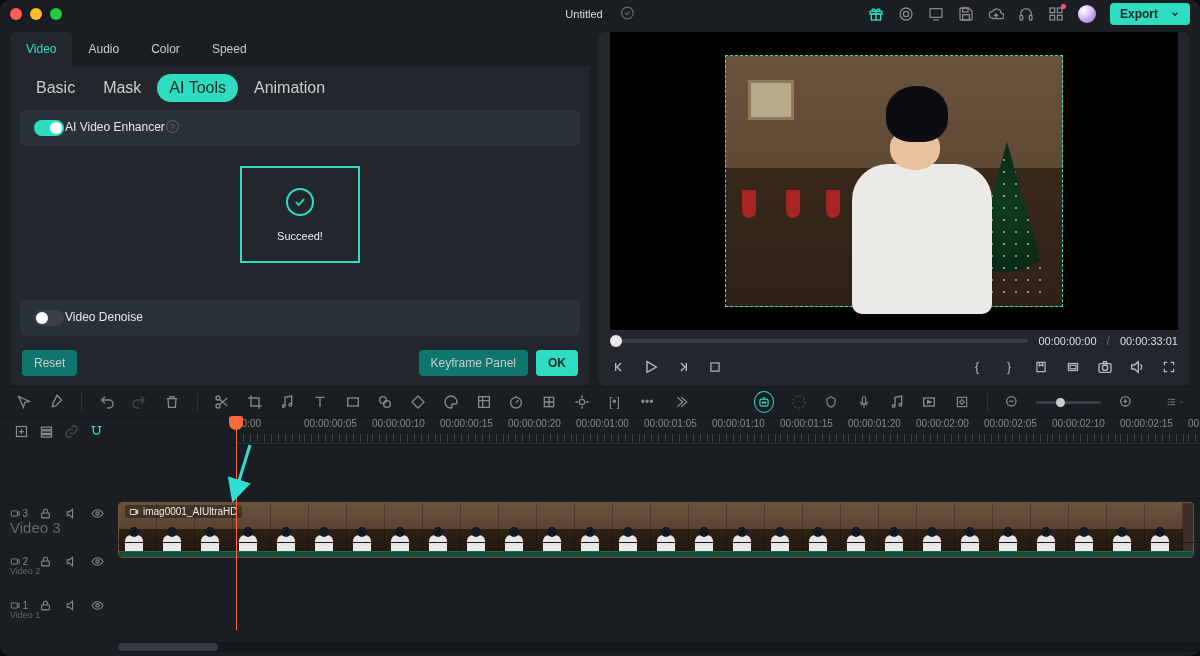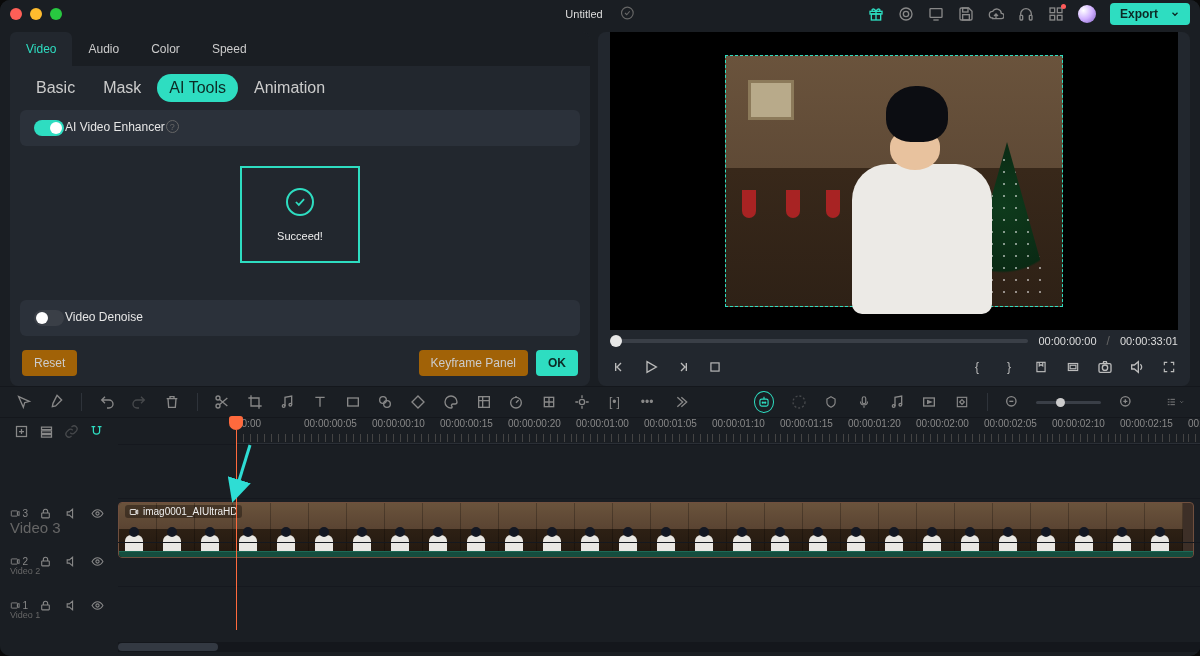--- a/index.html
+++ b/index.html
@@ -81,21 +81,21 @@
 .check-circle {
   width:28px; height:28px; border:2px solid #2eddc1; border-radius:50%; display:flex; align-items:center; justify-content:center;
 }
 .check-circle svg { stroke:#2eddc1; }
 .succeed-text { font-size:11px; color:#eee; }
 
 .panel-footer {
   margin-top:auto; padding: 10px 12px; display:flex; align-items:center; gap:8px;
 }
 .btn {
-  padding: 6px 12px; background:#a16207; color:#ccc; border-radius:4px; font-size:12px; cursor:pointer;
+  padding: 6px 12px; background:#0f766e; color:#ccc; border-radius:4px; font-size:12px; cursor:pointer;
 }
 .btn.ok { background:#2eddc1; color:#0c2a25; font-weight:600; }
 .spacer { flex:1; }
 
 .player-header {
   display:flex; align-items:center; gap:10px; padding: 8px 12px;
 }
 .dropdown {
   background:#2b313a; border:1px solid #3a3f47; padding: 4px 10px; border-radius:4px;
   display:flex; align-items:center; gap:22px; cursor:pointer; font-size:11px;

